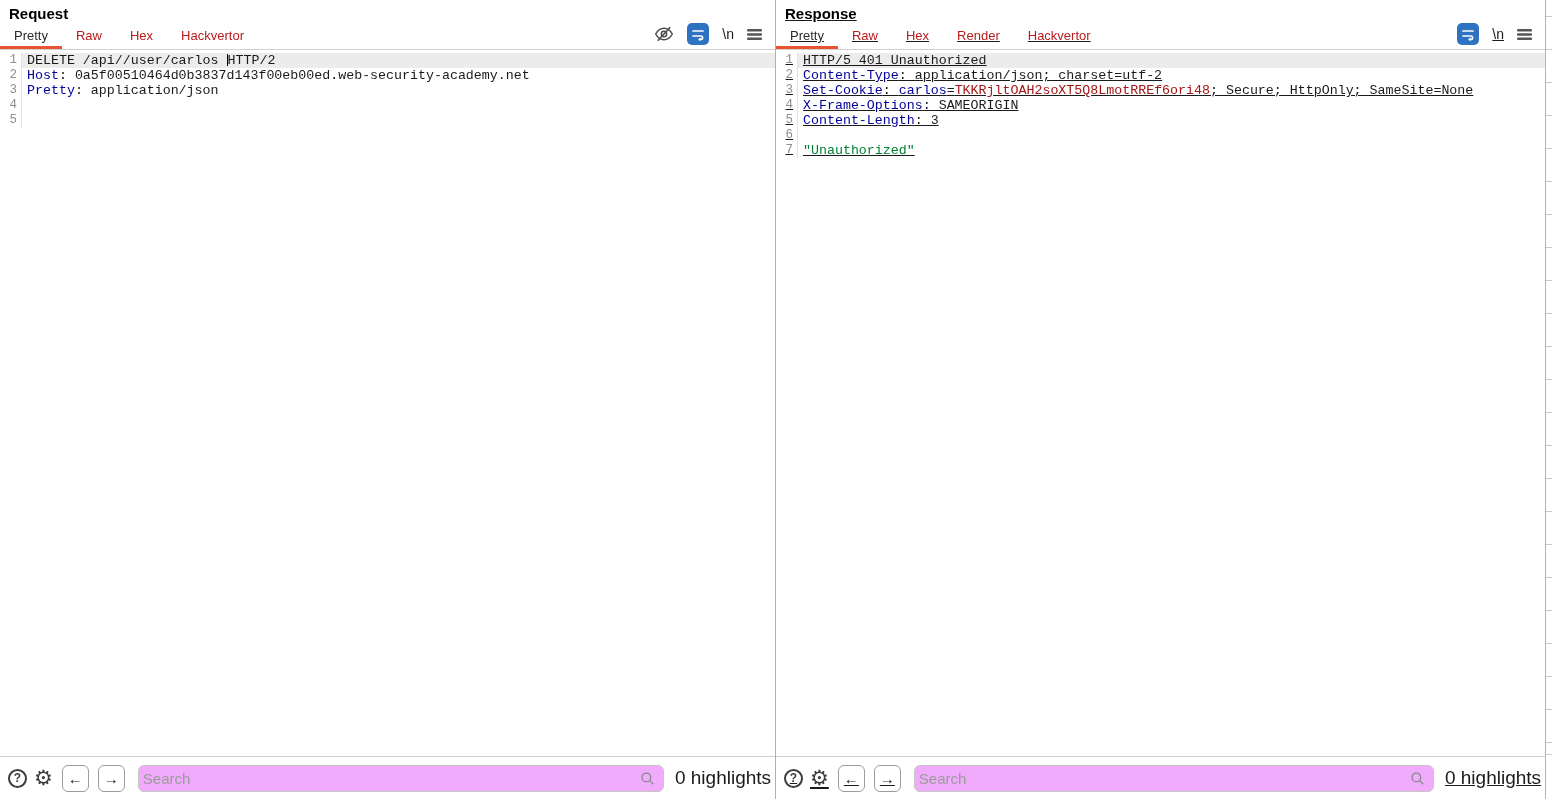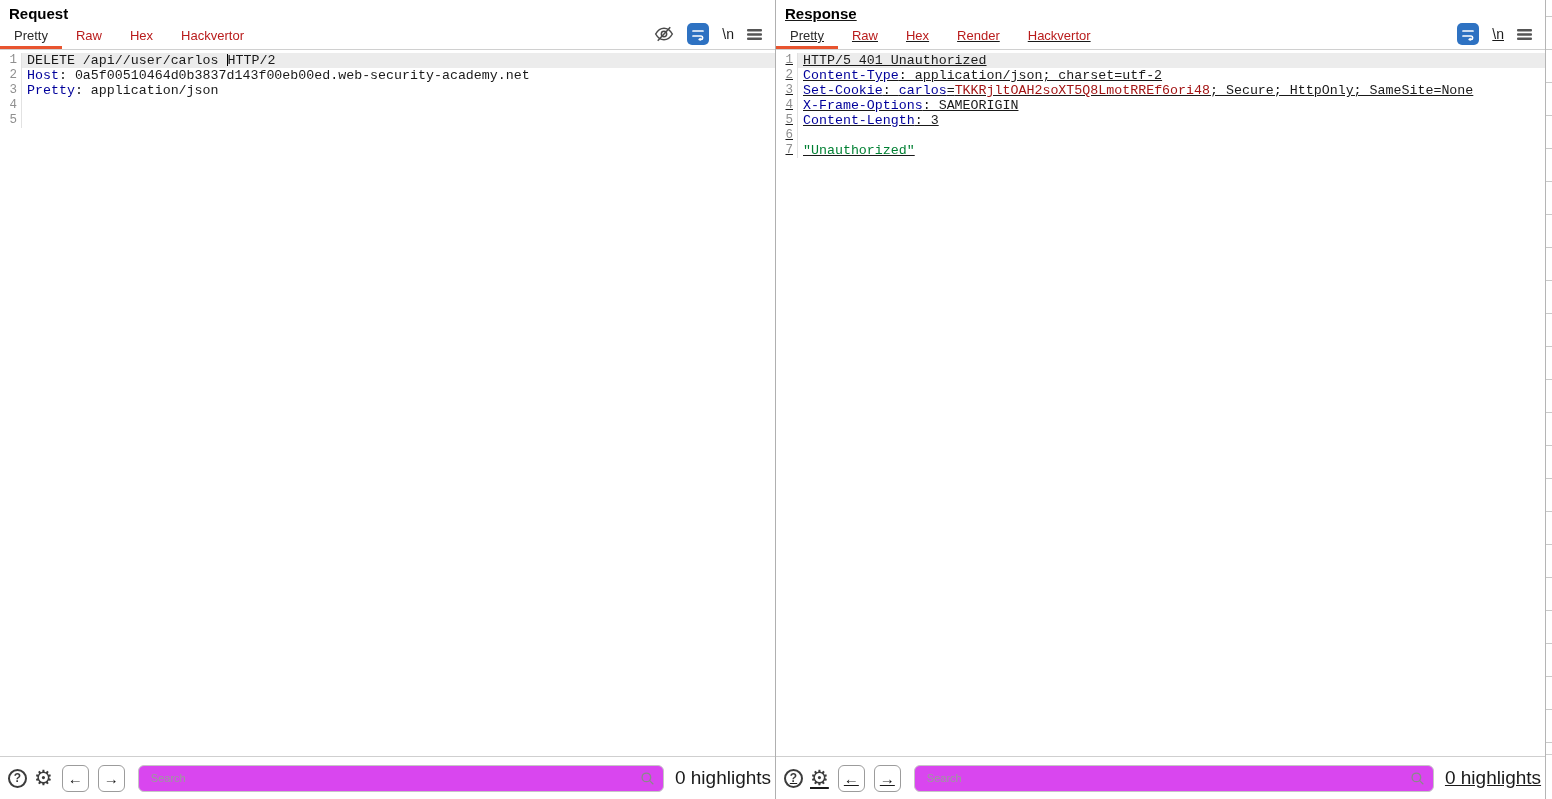--- a/index.html
+++ b/index.html
@@ -54,22 +54,22 @@
   .gear-icon{font-size:21px;color:#3c3c3c;line-height:1;flex:none;
     font-family:"DejaVu Sans",sans-serif;}
   .nav-btn{
     width:27px;height:27px;border:1px solid #9c9c9c;border-radius:6px;background:#fff;
     font-size:15px;color:#1a1a1a;display:flex;align-items:center;justify-content:center;
     cursor:pointer;flex:none;padding:0;margin:0 0 0 2px;
   }
   .search-wrap{position:relative;flex:1;margin-left:6px;}
   .search-input{
     width:100%;height:27px;border:1px solid #c6c6c6;border-radius:6px;
-    padding:0 30px 0 12px;font-size:11px;font-family:"Liberation Sans",sans-serif;
-    color:#1a1a1a;outline:none;background:#d946ef;
+    padding:0 30px 0 4px;font-size:15px;font-family:"Liberation Sans",sans-serif;
+    color:#1a1a1a;outline:none;background:#f0abfc;
   }
   .search-input::placeholder{color:#9b9b9b;}
   .search-glass{position:absolute;right:9px;top:6px;}
   .hl-count{width:104px;flex:none;text-align:center;font-size:19px;color:#1a1a1a;}
   .scroll-track{width:7px;flex:none;border-left:1px solid #b5b5b5;background:#fff;}
   .ticks{
     height:755px;border-bottom:1px solid #cfcfcf;
     background-image:repeating-linear-gradient(to bottom,#c9c9c9 0px,#c9c9c9 1px,transparent 1px,transparent 33px);
     background-position:0 16px;
   }

